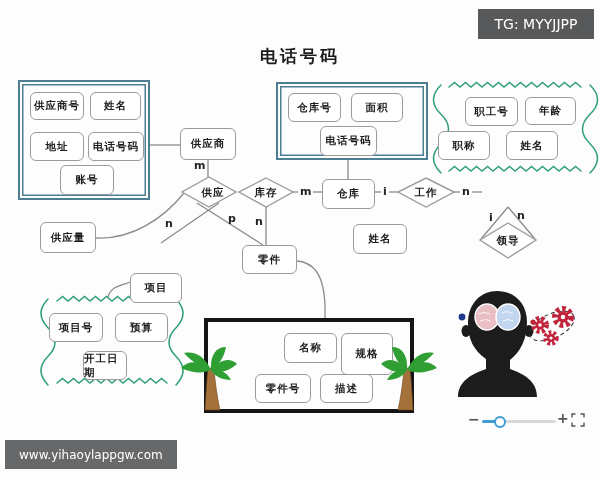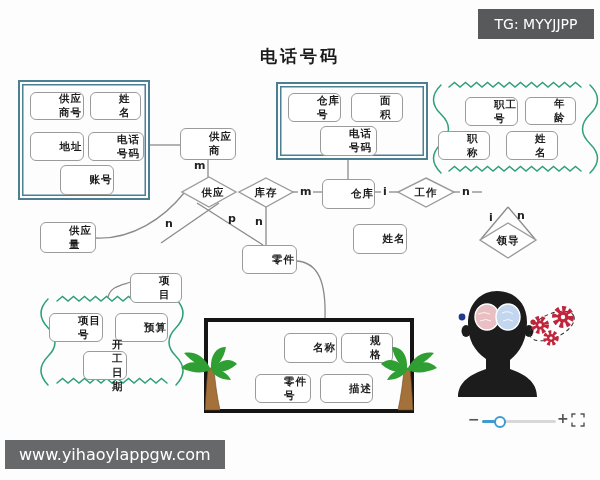--- a/index.html
+++ b/index.html
@@ -4,24 +4,24 @@
 <style>
   html,body{margin:0;padding:0;background:#e8e8e8;}
   #stage{position:relative;width:600px;height:480px;background:#fdfdfd;overflow:hidden;
          font-family:"DejaVu Sans","Liberation Sans",sans-serif;}
   svg.layer{position:absolute;left:0;top:0;pointer-events:none;}
   .title{position:absolute;left:0;right:0;top:45px;text-align:center;font-size:17px;
          font-weight:700;letter-spacing:3px;color:#1b1b1b;}
   .badge{position:absolute;left:478px;top:9px;width:116px;height:30px;background:#58595a;
          color:#fff;font-size:14px;display:flex;align-items:center;justify-content:center;}
   .watermark{position:absolute;left:5px;top:440px;height:29px;background:#67686a;color:#fff;
-         font-size:16px;display:flex;align-items:center;padding:0 14px;}
+         font-size:12px;display:flex;align-items:center;padding:0 14px;}
   .node{position:absolute;background:#fff;border:1.4px solid #9b9b9b;border-radius:6px;
         display:flex;align-items:center;justify-content:center;font-size:10.5px;font-weight:700;
-        color:#1c1c1c;box-sizing:border-box;letter-spacing:1px;padding-left:28px;}
+        color:#1c1c1c;box-sizing:border-box;letter-spacing:1px;}
   .dlabel{position:absolute;width:50px;text-align:center;font-size:10.5px;font-weight:700;
         color:#1c1c1c;letter-spacing:1px;}
   .card{position:absolute;font-size:11px;font-weight:700;color:#222;line-height:1;}
   .card.onln{background:#fdfdfd;padding:0 2px;}
   .teal-frame{position:absolute;border:2px solid #4d7f93;
         box-shadow:inset 0 0 0 2px #fdfdfd, inset 0 0 0 3.5px #4d7f93;box-sizing:border-box;}
   .black-frame{position:absolute;border:4px solid #151515;box-sizing:border-box;}
   .slider-track{position:absolute;left:482px;top:420px;width:74px;height:3px;background:#d8d8d8;border-radius:2px;}
   .slider-fill{position:absolute;left:482px;top:420px;width:17px;height:3px;background:#3d9bd0;border-radius:2px;}
   .slider-handle{position:absolute;left:494px;top:416px;width:8px;height:8px;background:#fff;
@@ -91,21 +91,21 @@
   <div class="node" style="left:465px;top:97px;width:53px;height:29px;">职工号</div>
   <div class="node" style="left:525px;top:97px;width:51px;height:28px;">年龄</div>
   <div class="node" style="left:438px;top:131px;width:52px;height:29px;">职称</div>
   <div class="node" style="left:506px;top:131px;width:52px;height:29px;">姓名</div>
 
   <div class="node" style="left:49px;top:313px;width:54px;height:29px;">项目号</div>
   <div class="node" style="left:115px;top:313px;width:53px;height:29px;">预算</div>
   <div class="node" style="left:83px;top:351px;width:44px;height:29px;">开工日期</div>
 
   <div class="node" style="left:284px;top:333px;width:53px;height:30px;">名称</div>
-  <div class="node" style="left:341px;top:333px;width:52px;height:30px;">规格</div>
+  <div class="node" style="left:341px;top:333px;width:52px;height:42px;">规格</div>
   <div class="node" style="left:255px;top:374px;width:56px;height:29px;">零件号</div>
   <div class="node" style="left:320px;top:374px;width:53px;height:29px;">描述</div>
 
   <div class="node" style="left:180px;top:128px;width:56px;height:32px;">供应商</div>
   <div class="node" style="left:40px;top:222px;width:56px;height:31px;">供应量</div>
   <div class="node" style="left:130px;top:243px;width:52px;height:30px;margin-top:30px;">项目</div>
   <div class="node" style="left:242px;top:245px;width:55px;height:29px;">零件</div>
   <div class="node" style="left:322px;top:179px;width:53px;height:30px;">仓库</div>
   <div class="node" style="left:353px;top:224px;width:54px;height:30px;">姓名</div>
 

